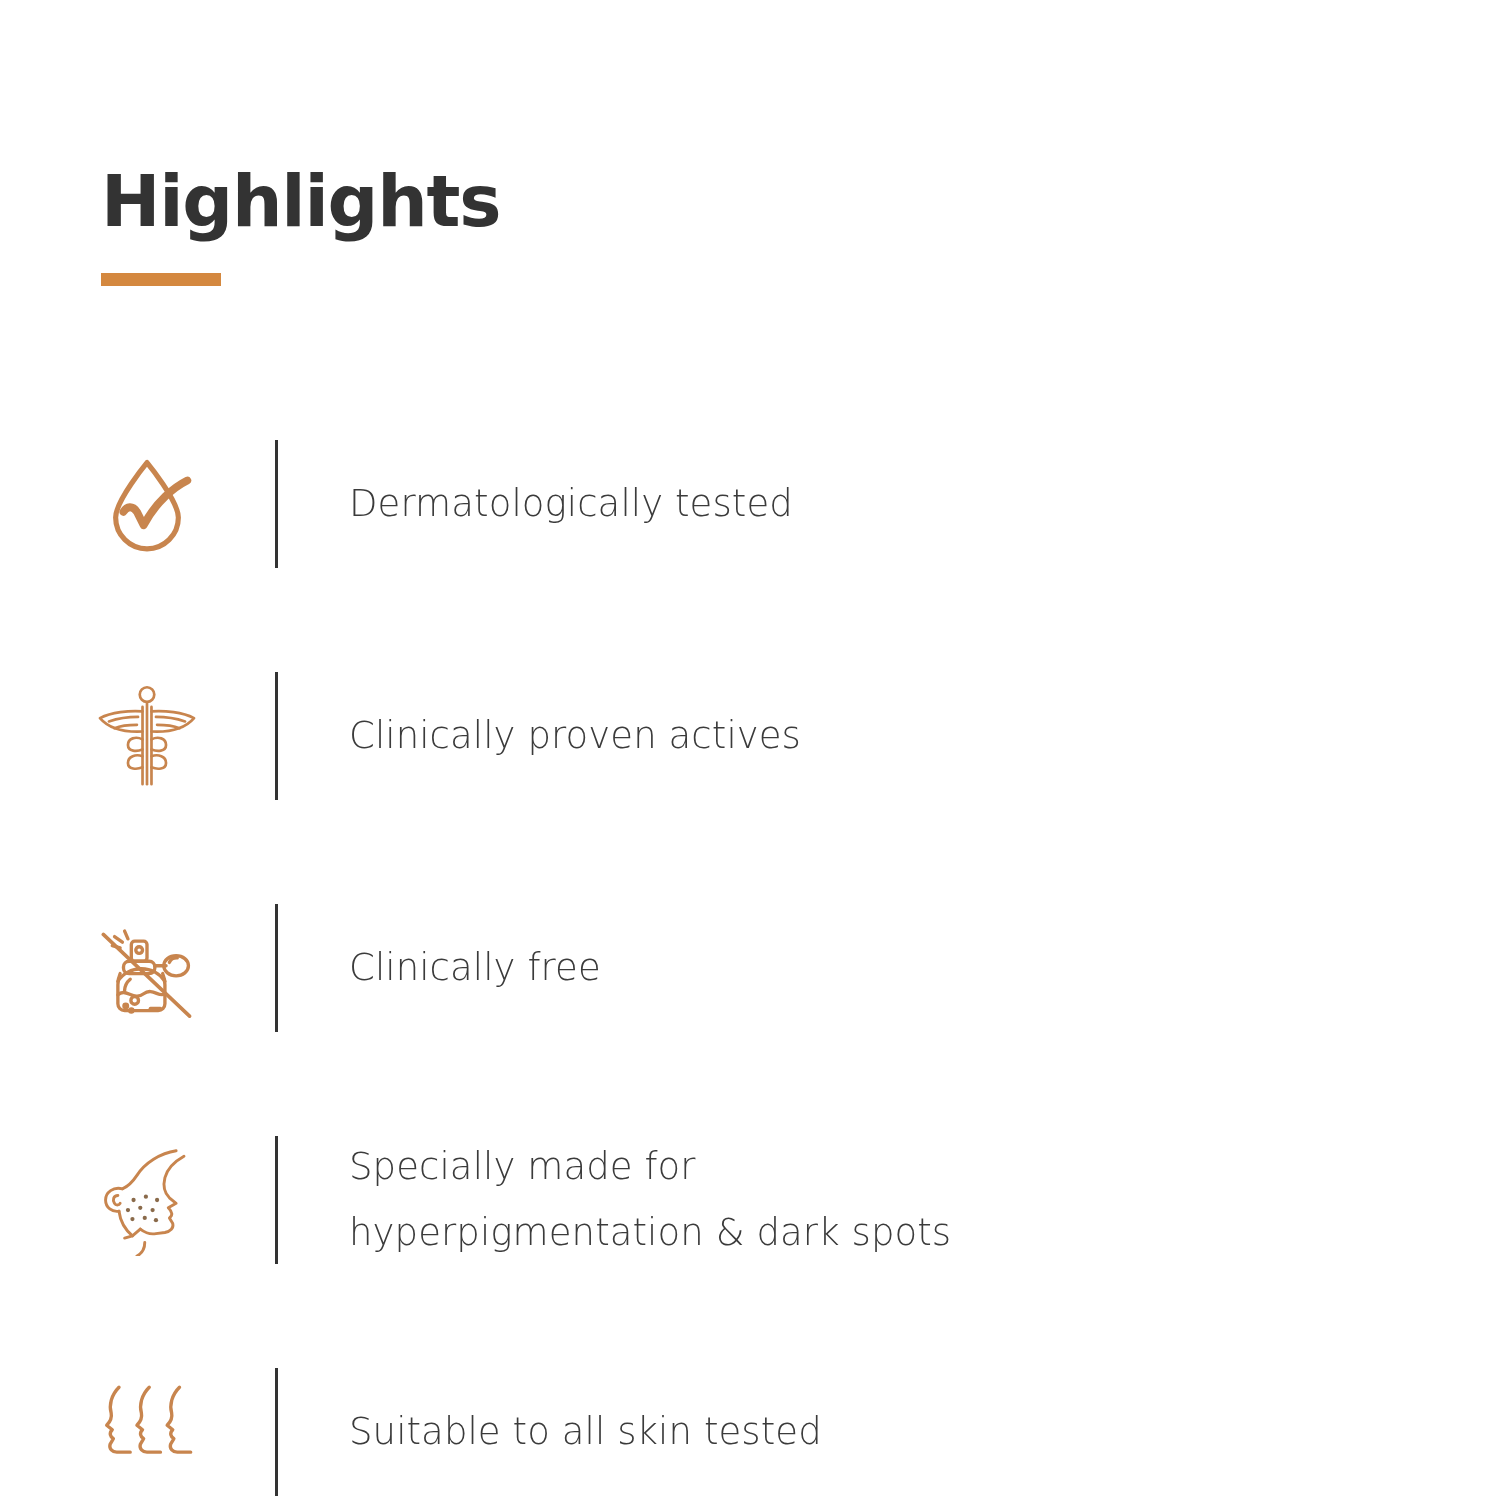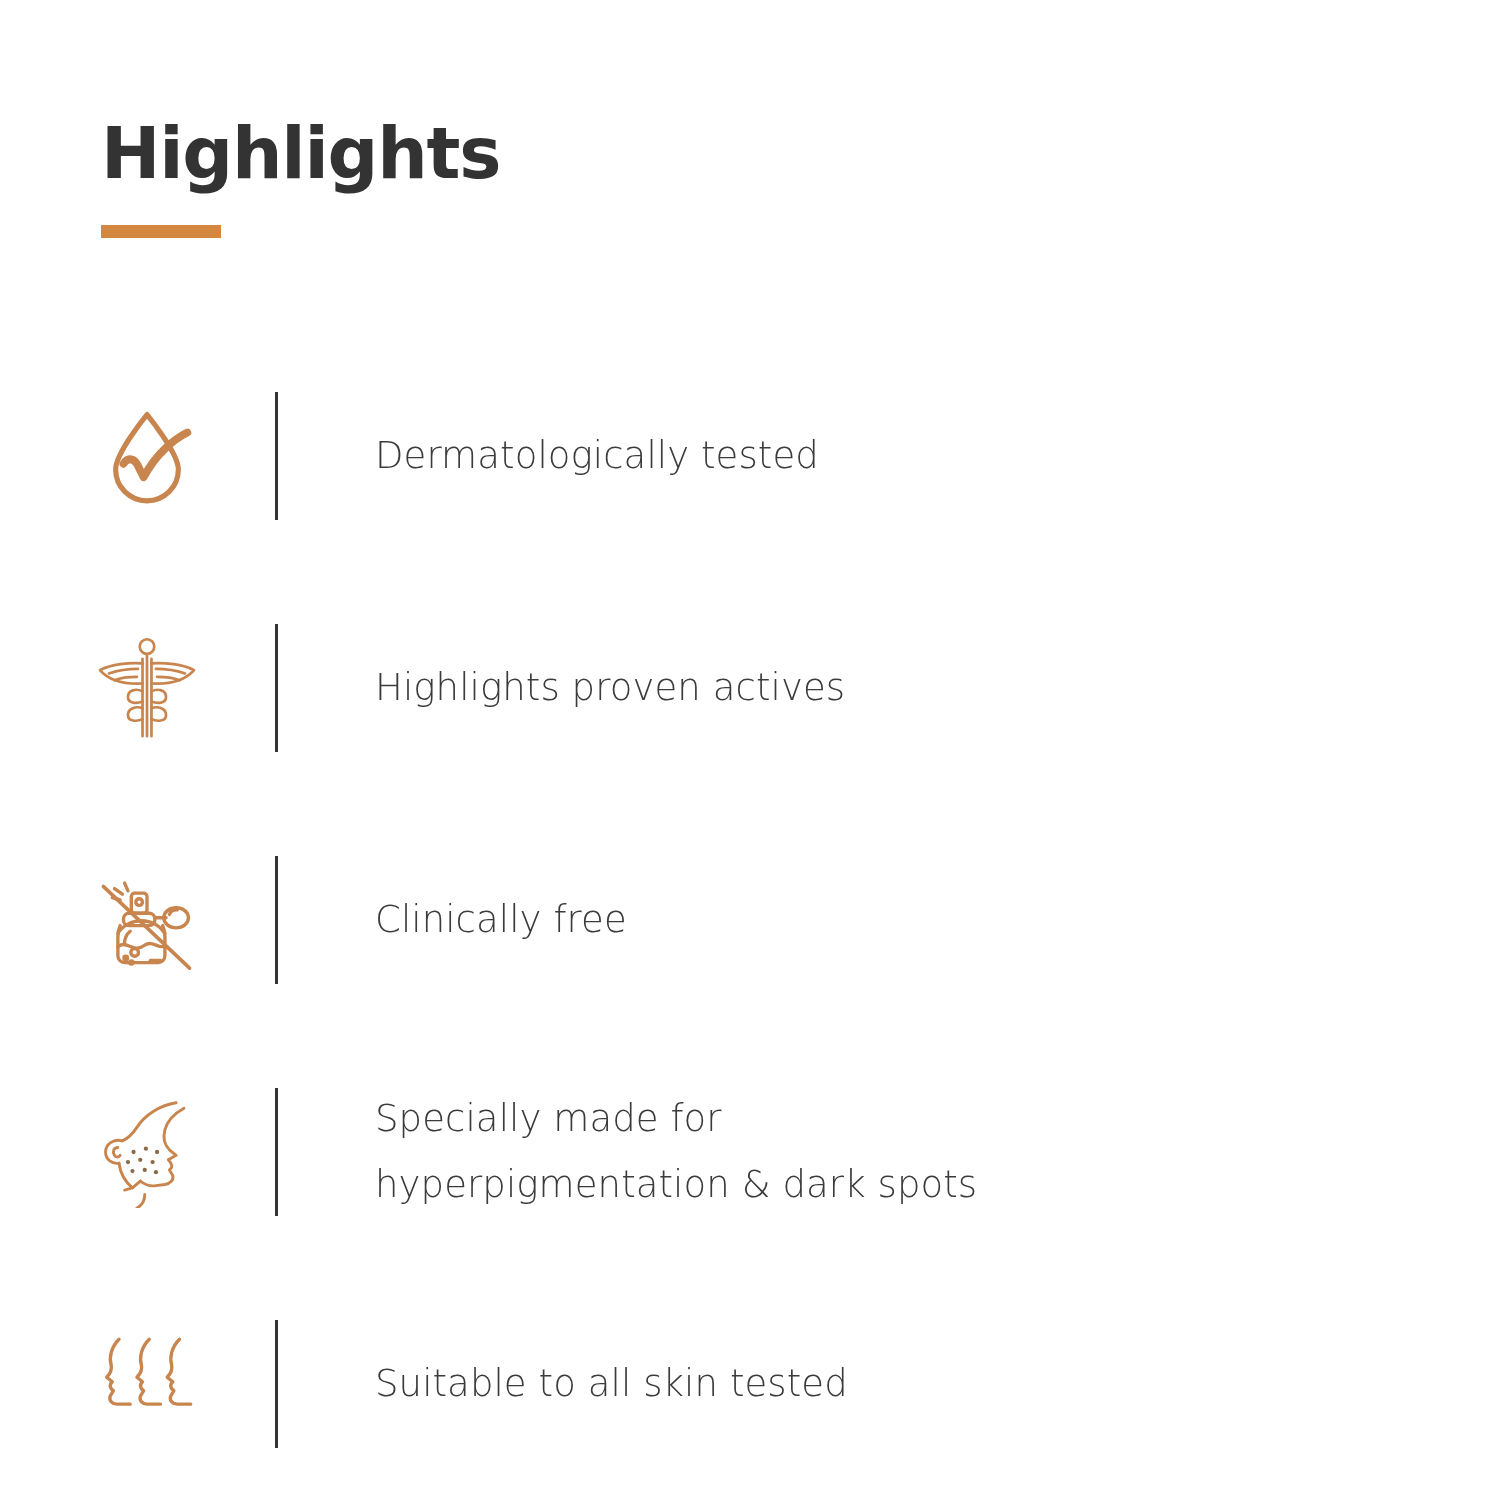--- a/index.html
+++ b/index.html
@@ -12,20 +12,21 @@
     height: 1500px;
     font-family: "Liberation Sans", sans-serif;
     -webkit-font-smoothing: antialiased;
     overflow: hidden;
   }
   .page {
     position: relative;
     width: 1500px;
     height: 1236px;
     background: #ffffff;
+    margin-top: 48px;
   }
 
   
   .heading-block {
     position: absolute;
     left: 101px;
     top: 118px;
   }
   .page-title {
     font-family: "DejaVu Sans", "Liberation Sans", sans-serif;
@@ -76,21 +77,21 @@
 
   .row-divider {
     width: 3px;
     min-width: 3px;
     height: 128px;
     background: #333333;
   }
 
   .text-cell {
     flex: 1;
-    padding-left: 97px;
+    padding-left: 71px;
     box-sizing: border-box;
   }
   .highlight-text {
     font-family: "DejaVu Sans", "Liberation Sans", sans-serif;
     font-size: 37px;
     font-weight: 300;
     color: #3b3b3b;
     line-height: 1.78;
     letter-spacing: 0.1px;
     margin: 0;
@@ -139,21 +140,21 @@
             <path d="M59 40 C67 40 74 41 79 43"></path>
             <path d="M46 53 C40 50 33 52 33 58 C33 64 41 64 46 62"></path>
             <path d="M54 53 C60 50 67 52 67 58 C67 64 59 64 54 62"></path>
             <path d="M46 68 C40 66 33 68 33 74 C33 80 41 80 46 78"></path>
             <path d="M54 68 C60 66 67 68 67 74 C67 80 59 80 54 78"></path>
           </g>
         </svg>
       </div>
       <div class="row-divider"></div>
       <div class="text-cell">
-        <p class="highlight-text">Highlights proven actives</p>
+        <p class="highlight-text">Clinically proven actives</p>
       </div>
     </div>
 
     <div class="highlight-row">
       <div class="icon-cell">
         <svg viewBox="0 0 100 100">
           <g fill="none" stroke="#c8854e" stroke-width="3" stroke-linecap="round" stroke-linejoin="round">
 
             <path d="M26 55 a24 24 0 0 0 -2 10 v17 a6 6 0 0 0 6 6 h30 a6 6 0 0 0 6 -6 V65 a24 24 0 0 0 -2 -10"></path>
             <path d="M24 62 a24 22 0 0 1 42 0"></path>

